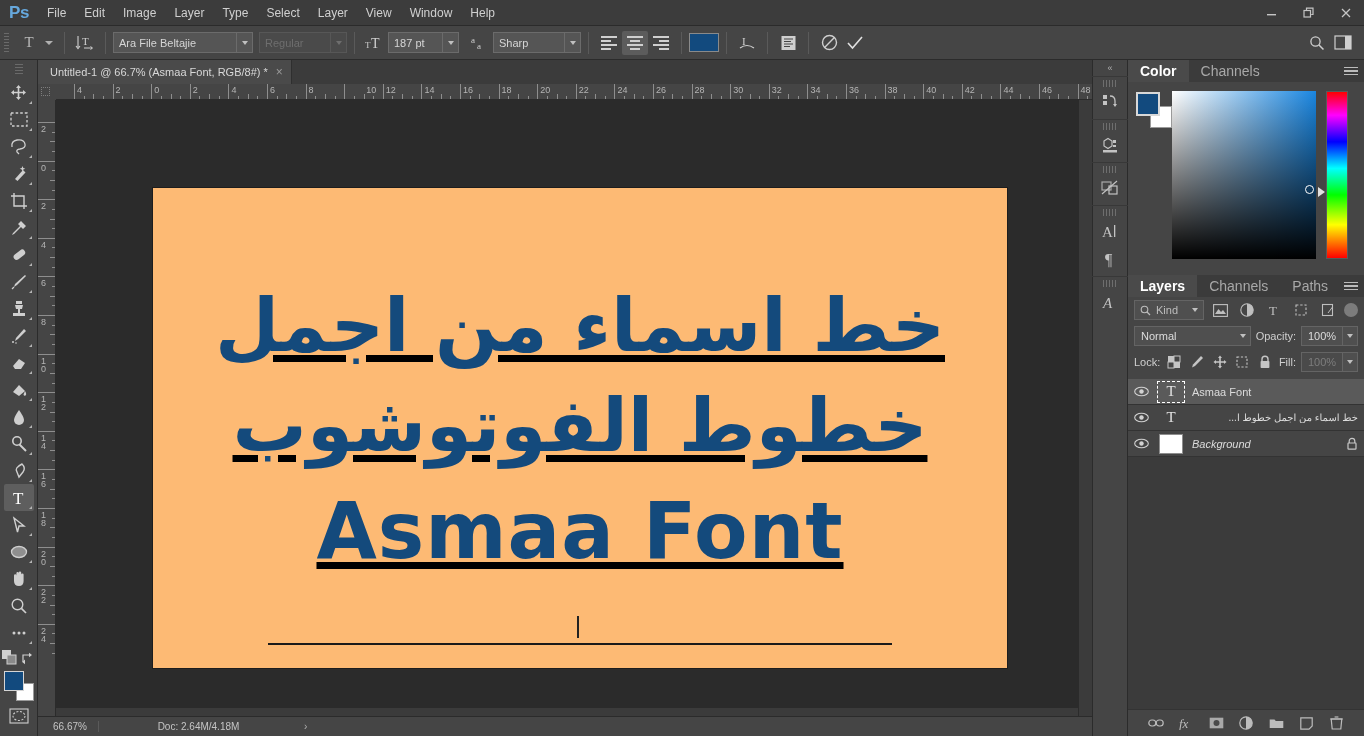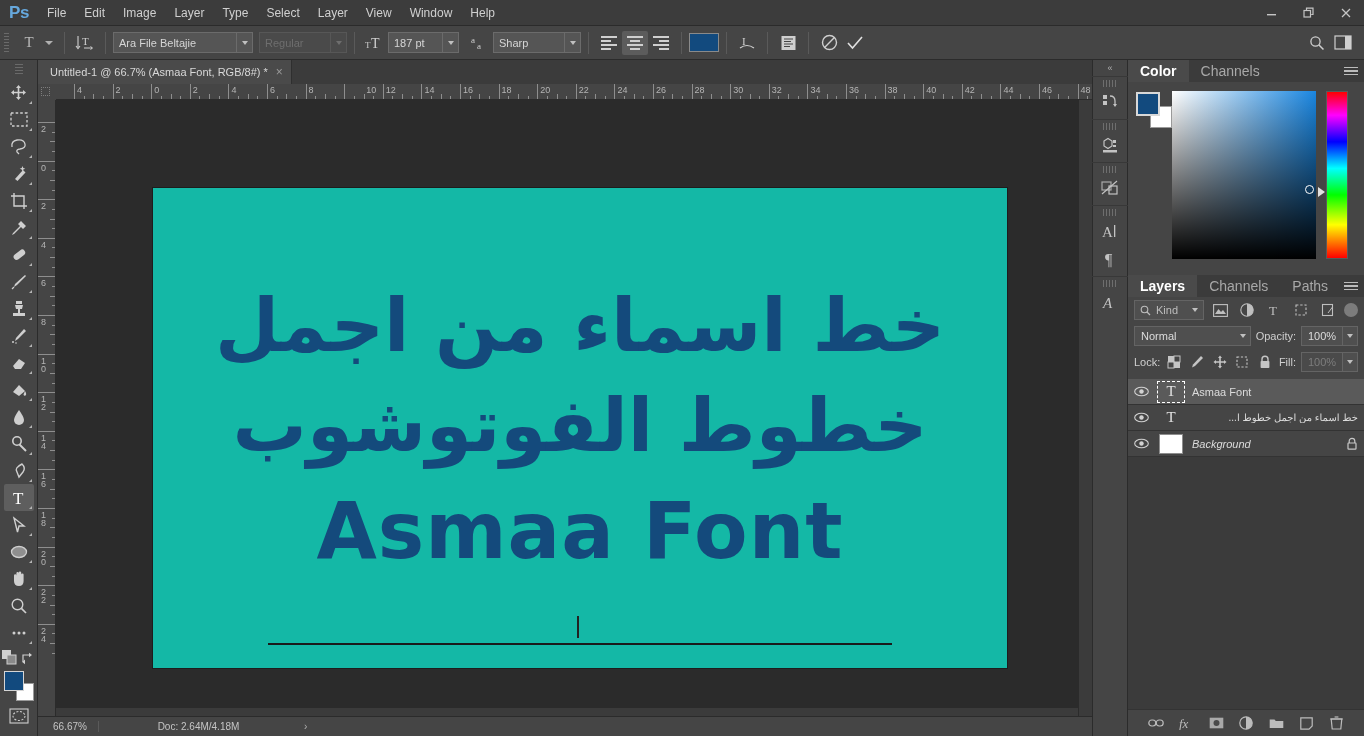--- a/index.html
+++ b/index.html
@@ -133,22 +133,22 @@
   .rv-tick { position:absolute; left:0; height:1px; background:#8e8e8e; }
   .rv-lab { position:absolute; left:3px; font-size:9px; color:#b5b5b5;
             width:10px; line-height:8px; text-align:left; }
 
   .canvas-scroll {
     position:absolute; top:16px; left:18px; width:1036px; height:636px;
     background:#2b2b2b; overflow:hidden;
   }
   .artboard {
     position:absolute; left:97px; top:88px; width:854px; height:480px;
-    background:#14b8a6; box-shadow:0 0 0 1px #1d1d1d;
-    display:flex; flex-direction:column; align-items:flex-start; justify-content:center;
+    background:#fdba74; box-shadow:0 0 0 1px #1d1d1d;
+    display:flex; flex-direction:column; align-items:flex-start; justify-content:center;text-decoration:underline;
   }
   .art-line {
     color:#144a7c; text-align:center; width:100%;
     font-family:"DejaVu Sans", sans-serif; line-height:1.05;
   }
   .art-ar1 { font-size:74px; font-weight:bold; direction:rtl; margin-top:4px; }
   .art-ar2 { font-size:74px; font-weight:bold; direction:rtl; margin-top:22px; }
   .art-en  { font-size:78px; font-weight:bold; margin-top:26px; letter-spacing:1px; position:relative; }
   .art-underline { position:absolute; left:115px; top:455px; width:624px; height:2px; background:#1a1a1a; }
   .text-caret { position:absolute; left:424px; top:428px; width:2px; height:22px; background:#222; }

